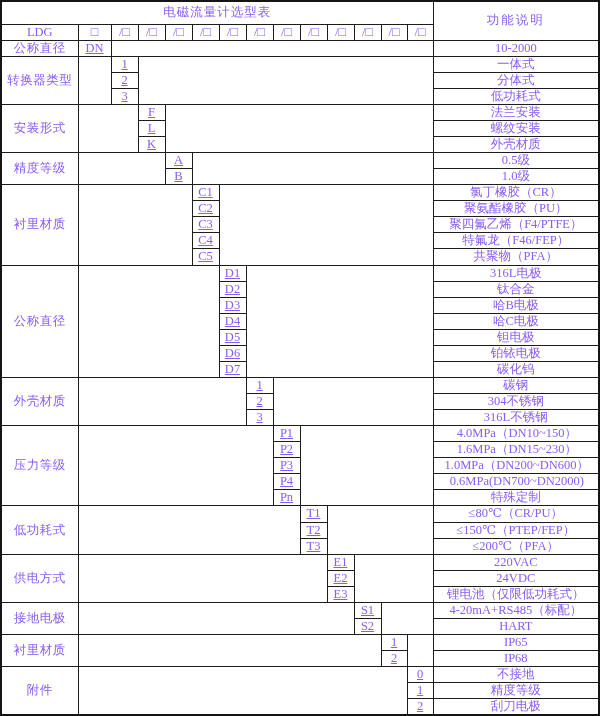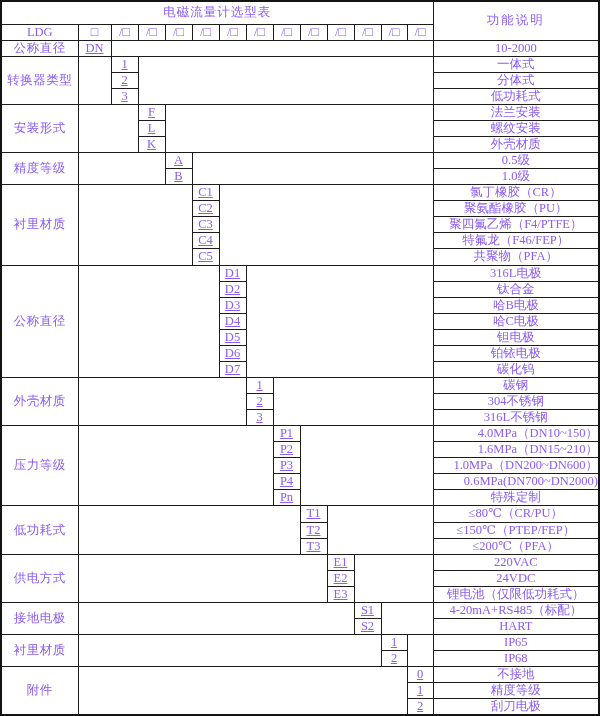--- a/index.html
+++ b/index.html
@@ -23,21 +23,21 @@
   }
   tr{height:16px;}
   tr.title-row{height:23px;}
   td.title{font-size:15px;letter-spacing:1px;}
   td.fn-header{font-size:14px;letter-spacing:2px;}
   td.cat{font-size:13px;letter-spacing:0.5px;}
   td.model{text-align:left;padding-left:9px;font-size:13px;}
   td.code{font-size:12px;text-decoration:underline;}
   td.slot{font-size:13px;}
   td.desc{font-size:12.5px;}
-  td.desc.left{text-align:right;padding-left:2px;}
+  td.desc.left{text-align:center;padding-left:2px;}
 </style>
 </head>
 <body>
 
 <div class="page">
   <table class="sel">
     <colgroup>
       <col style="width:77px">
         <col style="width:33px">
       <col style="width:27px">
@@ -193,21 +193,21 @@
         </tr>
         <tr>
           <td class="cat" rowspan="5">压力等级</td>
           <td colspan="7" rowspan="5"></td>
           <td class="code">P1</td>
           <td colspan="5" rowspan="5"></td>
           <td class="desc left">4.0MPa（DN10~150）</td>
         </tr>
         <tr>
           <td class="code">P2</td>
-          <td class="desc left">1.6MPa（DN15~210）</td>
+          <td class="desc left">1.6MPa（DN15~230）</td>
         </tr>
         <tr>
           <td class="code">P3</td>
           <td class="desc left">1.0MPa（DN200~DN600）</td>
         </tr>
         <tr>
           <td class="code">P4</td>
           <td class="desc left">0.6MPa(DN700~DN2000)</td>
         </tr>
         <tr>

